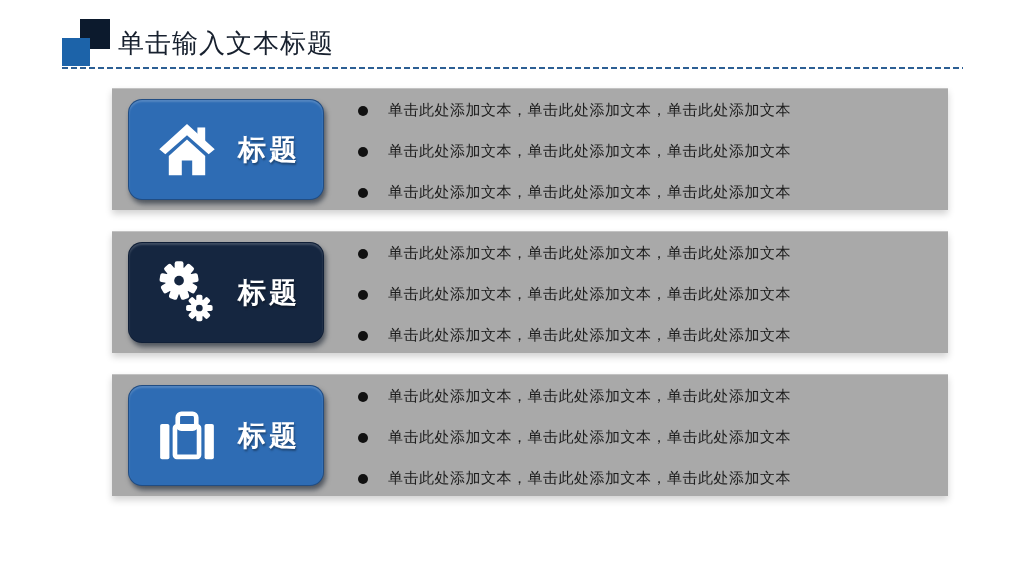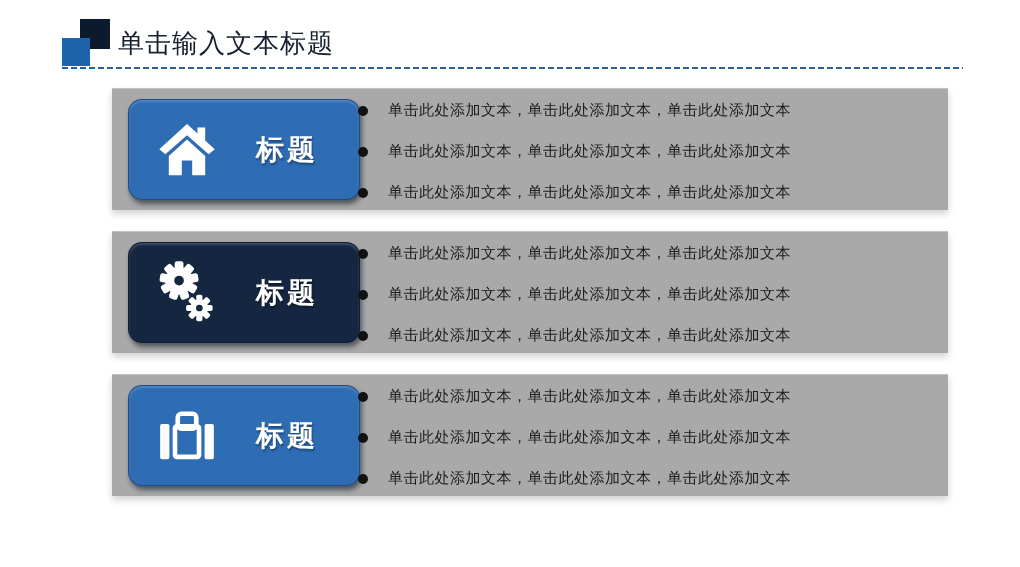--- a/index.html
+++ b/index.html
@@ -20,21 +20,21 @@
   }
   
   .band{
     position:absolute;left:112px;width:836px;height:121px;
     background:var(--band_gray);
     box-shadow:0 4px 7px rgba(0,0,0,0.18);
     border-top:1px solid #c2c2c2;
   }
   .band.r0{top:88px;} .band.r1{top:231px;} .band.r2{top:374px;}
   .plate{
-    position:absolute;left:16px;top:10px;width:232px;height:101px;
+    position:absolute;left:16px;top:10px;width:196px;height:101px;
     border-radius:14px;display:flex;align-items:center;
     border:1px solid rgba(8,20,40,0.35);
     box-shadow:2px 4px 5px rgba(8,18,35,0.55), inset 0 2px 2px rgba(255,255,255,0.18);
     box-sizing:border-box;padding-left:20px;justify-content:center;
   }
   .plate-blue{background:var(--plate_blue);}
   .plate-navy{background:var(--plate_navy);}
   .plate-blue .icon{color:var(--plate_blue);}
   .plate-navy .icon{color:var(--plate_navy);}
   .icon-wrap{width:76px;display:flex;justify-content:center;flex-shrink:0;}

